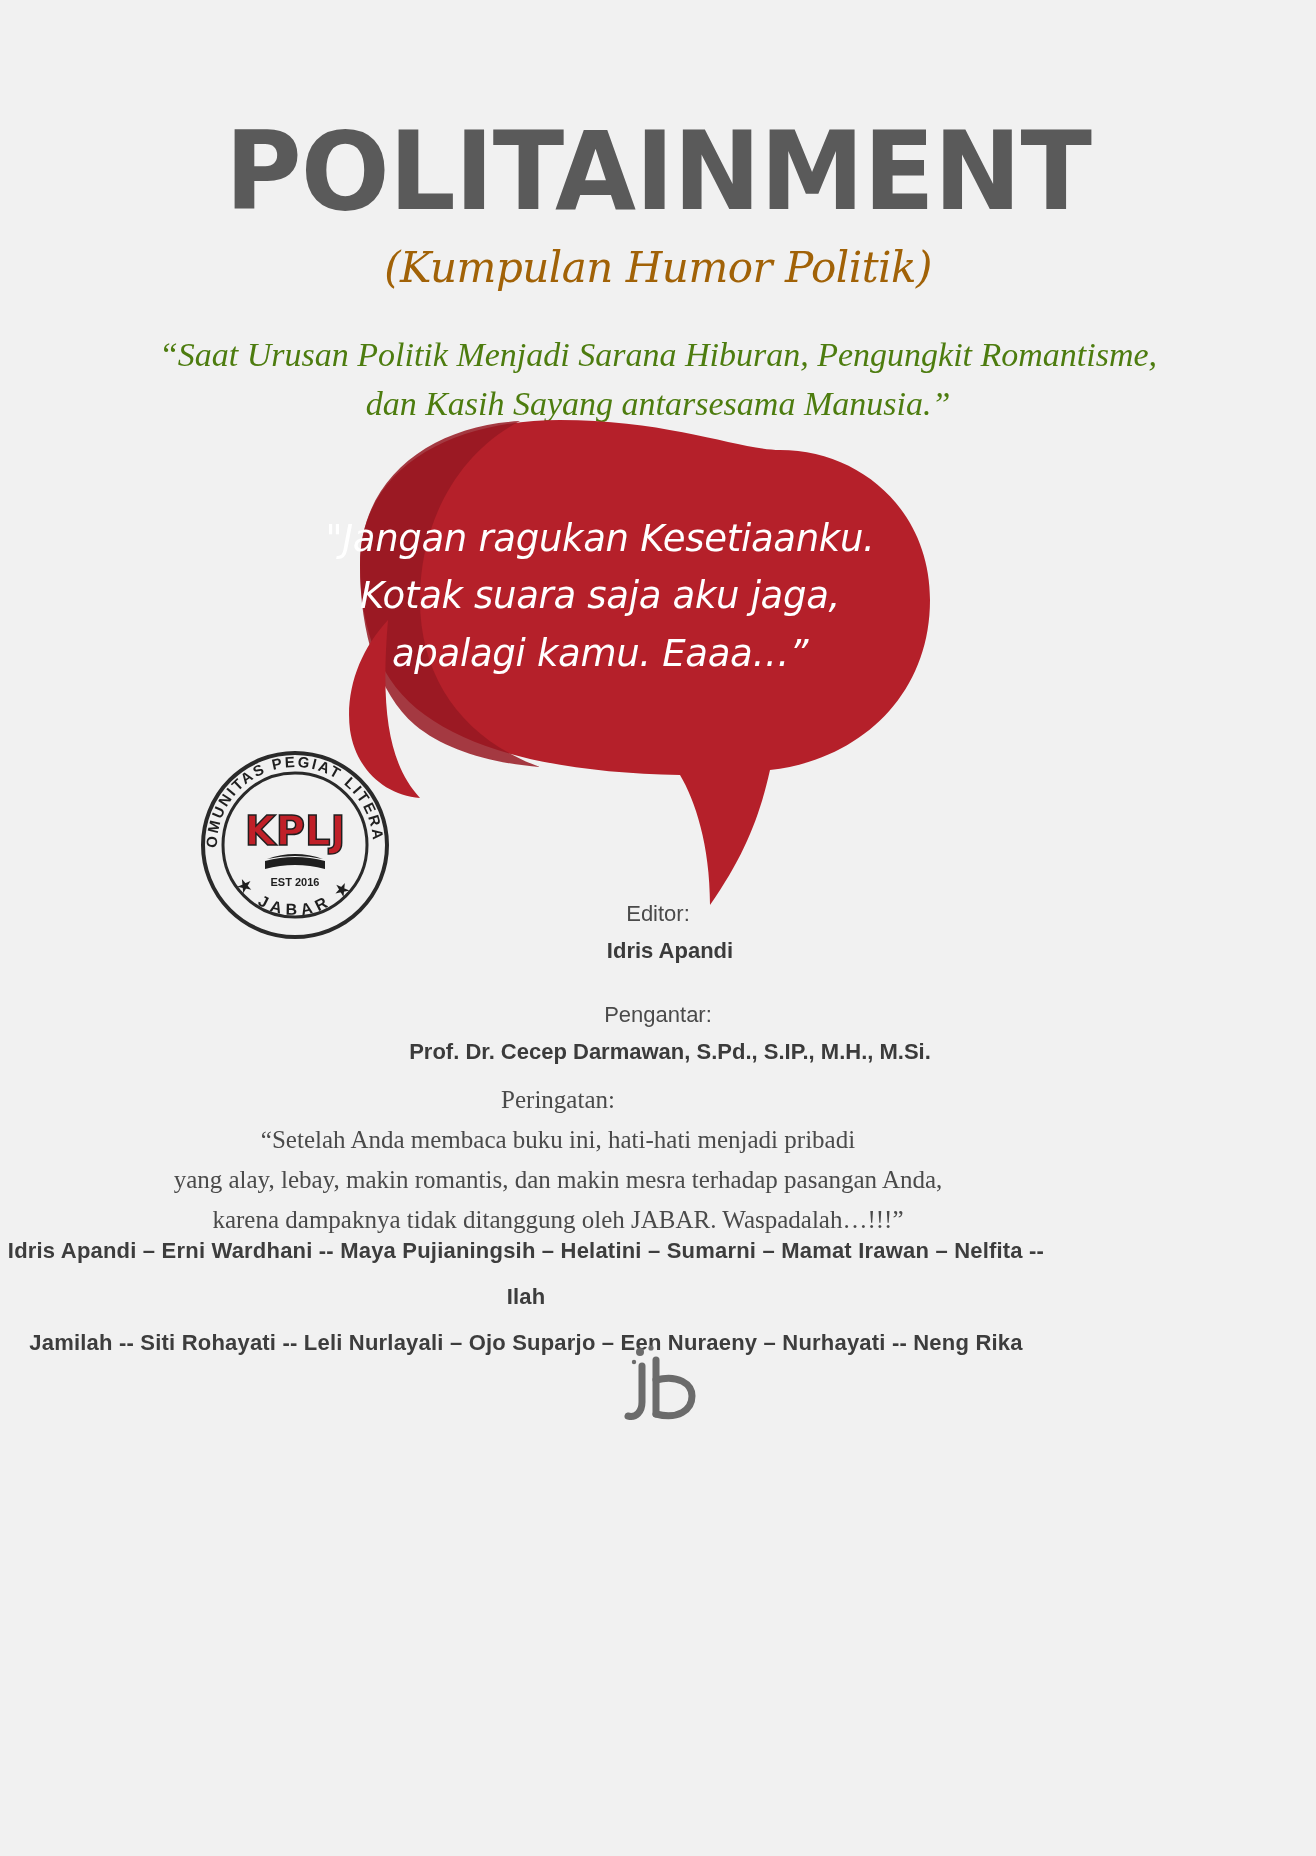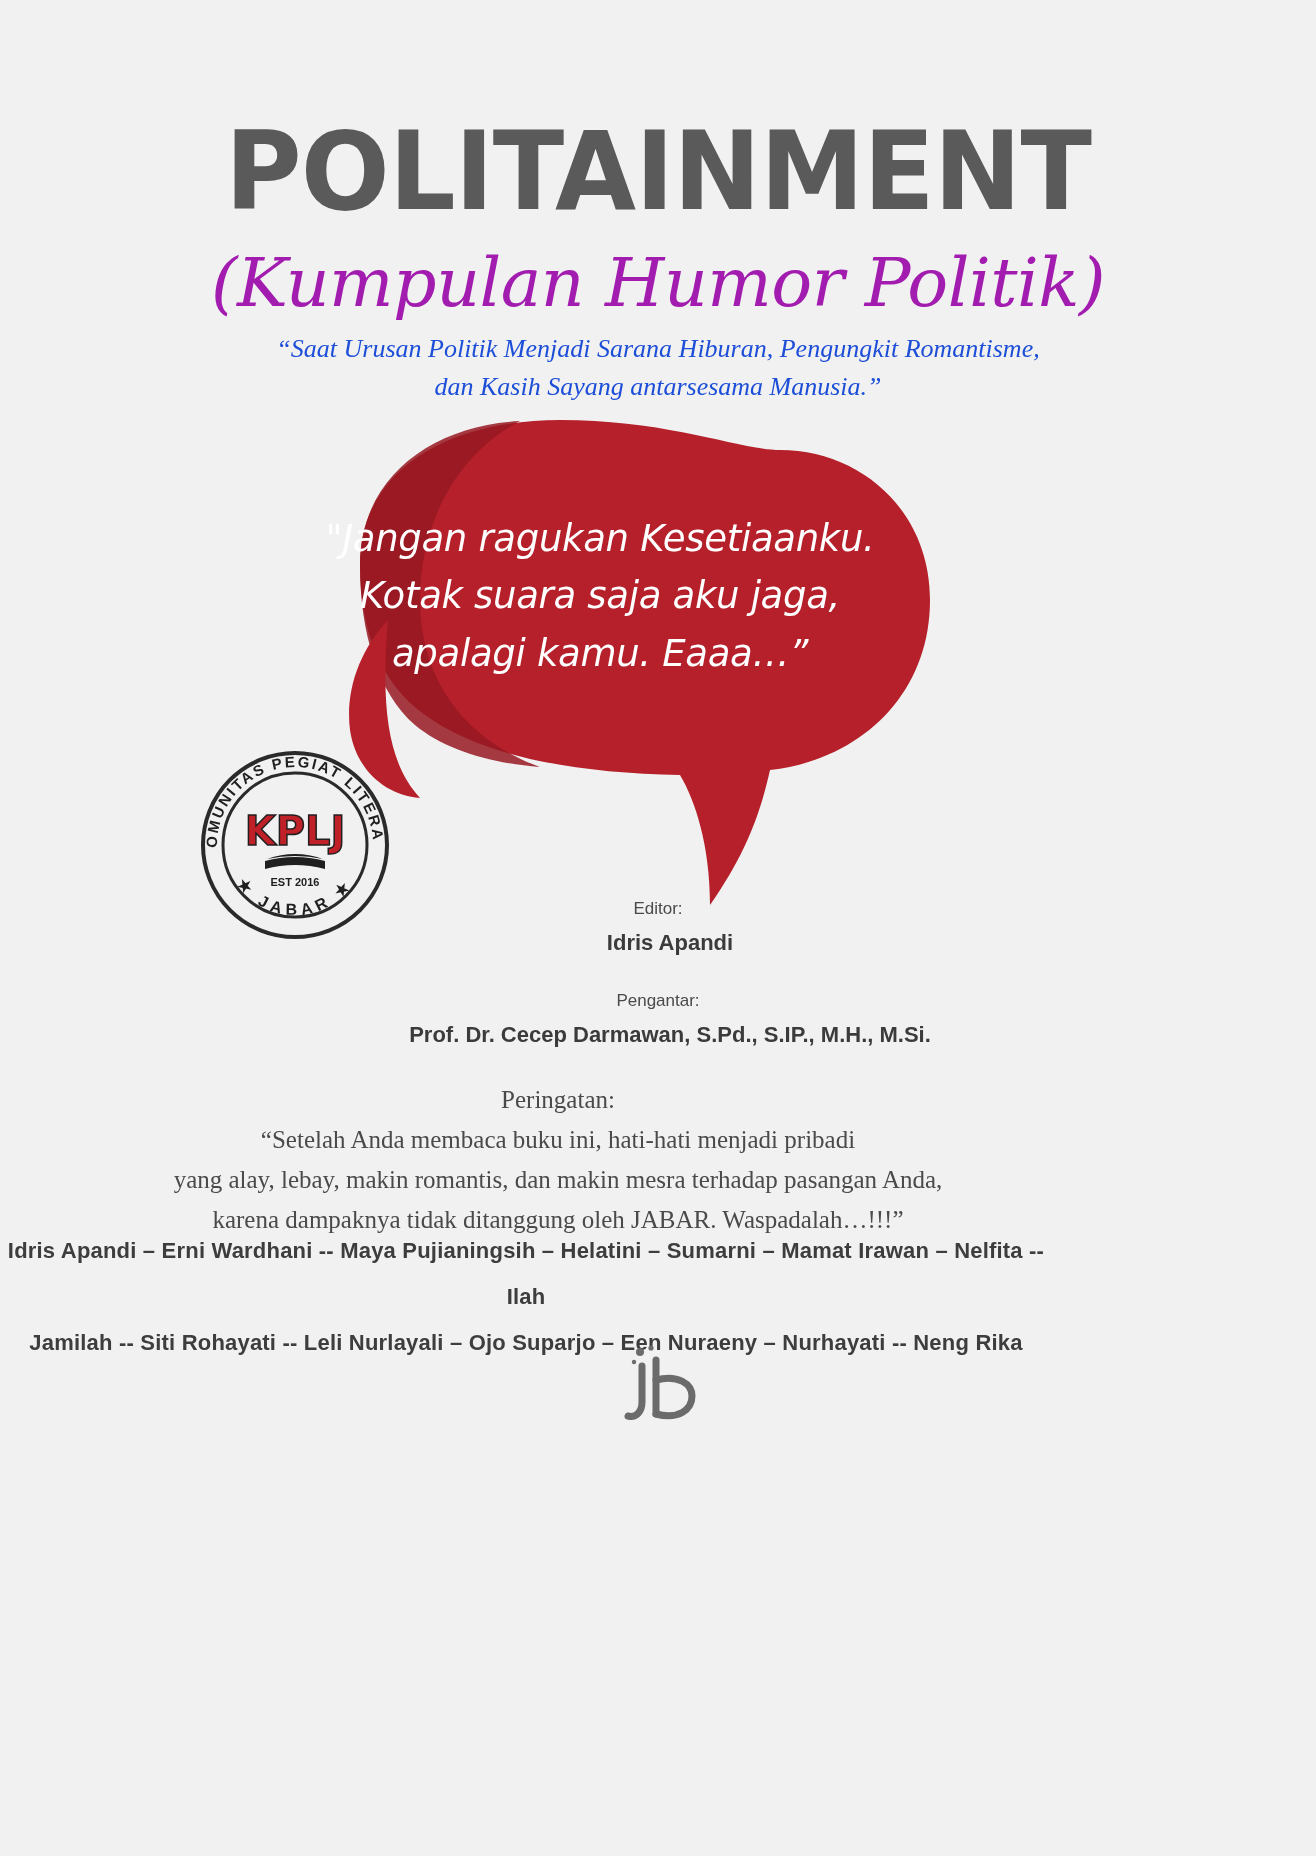--- a/index.html
+++ b/index.html
@@ -38,34 +38,34 @@
     transform: scaleX(0.97);
   }
   .subtitle {
     position: absolute;
     top: 243px;
     left: 0;
     width: 1316px;
     text-align: center;
     font-family: "DejaVu Serif", serif;
     font-style: italic;
-    font-size: 68px;
-    color: #a21caf;
+    font-size: 42px;
+    color: #a16207;
     letter-spacing: -0.5px;
   }
   .tagline {
     position: absolute;
     top: 330px;
     left: 0;
     width: 1316px;
     text-align: center;
     font-family: "Liberation Serif", serif;
     font-style: italic;
-    font-size: 26px;
-    color: #1d4ed8;
+    font-size: 34px;
+    color: #4d7c0f;
     line-height: 1.45;
   }
 
   
   .bubble-wrap {
     position: absolute;
     top: 415px;
     left: 240px;
     width: 700px;
     height: 500px;
@@ -103,21 +103,21 @@
     position: absolute;
     top: 895px;
     left: 0;
     width: 1316px;
     text-align: center;
   }
   .credits .block {
     margin-bottom: 26px;
   }
   .credits .lbl {
-    font-size: 17px;
+    font-size: 22px;
     color: #4a4a4a;
     line-height: 1.7;
   }
   .credits .val {
     font-size: 22px;
     font-weight: bold;
     color: #3b3b3b;
     line-height: 1.7;
     margin-left: 24px;
   }

